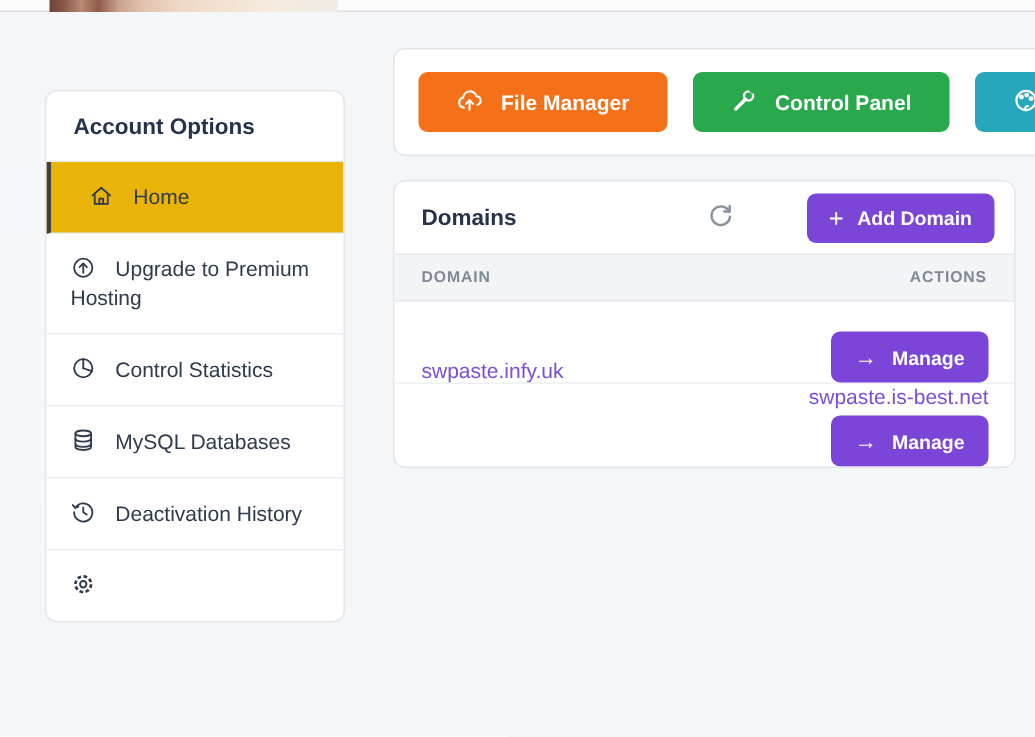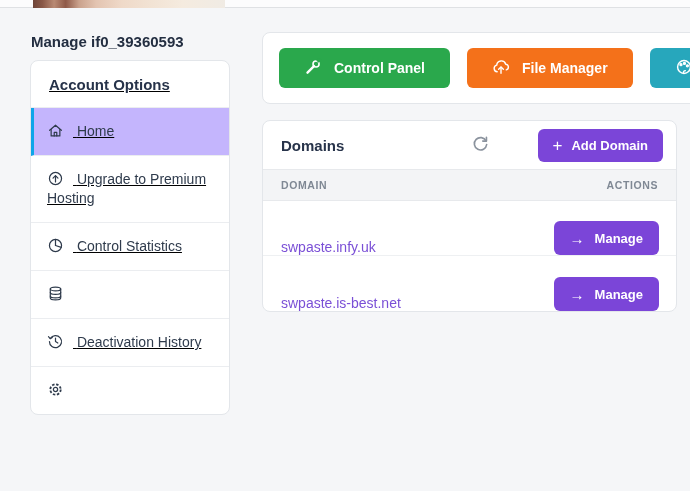--- a/index.html
+++ b/index.html
@@ -12,27 +12,27 @@
   .top-band { position:absolute; top:0; left:0; width:690px; height:8px;
               background:#fcfcfd; border-bottom:1px solid #dfe1e4; }
   .photo-fragment { position:absolute; top:0; left:33px; width:192px; height:8px;
     background:linear-gradient(90deg,#6e4438 0%,#8a5847 5%,#b98a74 11%,#8f5a49 17%,
       #caa28d 24%,#e3c4b1 33%,#efd9c8 46%,#f2e3d4 62%,#f5ebdf 78%,#f0ebe4 100%); }
 
   .page-title { position:absolute; left:31px; top:33px; font-size:15px; font-weight:bold; color:#232e41; }
 
   
   .sidebar { position:absolute; left:30px; top:60px; width:200px; background:#fff;
-             border:1px solid #e3e6ea; border-radius:8px; overflow:hidden;text-decoration:underline; }
+             border:1px solid #e3e6ea; border-radius:8px; overflow:hidden; }
   .sidebar-header { padding:15px 18px 14px; font-size:15px; font-weight:bold; color:#27334a;
                     border-bottom:1px solid #ebedf0; }
   .side-item { display:block; padding:14px 14px 14px 16px; border-bottom:1px solid #ebedf0;
                font-size:14px; color:#2f3b4c; line-height:19px; cursor:pointer; }
   .side-item:last-child { border-bottom:none; }
-  .side-item.active { background:#c4b5fd; border-left:3px solid #0ea5e9; padding-left:13px; }
+  .side-item.active { background:#eab308; border-left:3px solid #404040; padding-left:25px; }
   .side-item .icn { display:inline-block; width:17px; height:17px; margin-right:9px; vertical-align:-3px; }
   .side-item svg { stroke:#2f3b4c; }
 
   svg.ln { fill:none; stroke-width:1.15; stroke-linecap:round; stroke-linejoin:round; }
 
   
   .qa-card { position:absolute; left:262px; top:32px; width:470px; height:72px; background:#fff;
              border:1px solid #e3e6ea; border-radius:8px; display:flex; align-items:center;
              padding:0 16px; gap:17px; }
   .qa-btn { height:40px; border:none; border-radius:6px; color:#fff; font-weight:bold; font-size:14px;
@@ -53,35 +53,34 @@
   .refresh-btn svg { stroke:#8b939e; stroke-width:1.4; fill:none; stroke-linecap:round; stroke-linejoin:round; }
   .btn-purple { background:#7b45d8; color:#fff; border:none; border-radius:6px; font-family:inherit;
                 font-size:13px; font-weight:bold; display:inline-flex; align-items:center; cursor:pointer; }
   .add-btn { height:33px; gap:9px; padding:0 15px; }
   .add-btn .plus { font-size:17px; font-weight:normal; line-height:1; }
   .table-head { height:32px; background:#f3f4f6; border-top:1px solid #e7e9ec; border-bottom:1px solid #e7e9ec;
                 display:flex; align-items:center; justify-content:space-between; padding:7px 18px;
                 font-size:10.5px; font-weight:bold; letter-spacing:.6px; color:#7f8894; }
   .d-row { height:55px; display:flex; align-items:flex-end; justify-content:space-between;
            padding:0 17px 0 18px; border-bottom:1px solid #eef0f2; }
-  .d-row:last-child { border-bottom:none; }
+  .d-row:last-child { border-bottom:none;flex-direction:column; }
   .domain-link { color:#7a4fd6; font-size:14px; text-decoration:none; cursor:pointer; }
   .manage-btn { height:34px; gap:10px; padding:0 16px; }
   .arrow-glyph { font-size:15px; font-weight:normal; line-height:1; }
 </style>
 </head>
 <body>
 
 <div class="screen">
 
   <div class="top-band">
     <div class="photo-fragment"></div>
   </div>
 
-  <h1 class="page-title">Manage if0_39360593</h1>
 
   <aside class="sidebar">
     <div class="sidebar-header">Account Options</div>
 
     <a class="side-item active">
       <span class="icn">
         <svg class="ln" viewBox="0 0 16 16" width="17" height="17">
           <path d="M2.5 7.8 8 3l5.5 4.8"></path>
             <path d="M3.9 7v6.1h8.2V7"></path>
             <path d="M6.8 13.1V9.8h2.4v3.3"></path>
@@ -111,20 +110,21 @@
 
 
     <a class="side-item">
       <span class="icn">
         <svg class="ln" viewBox="0 0 16 16" width="17" height="17">
           <ellipse cx="8" cy="3.7" rx="4.9" ry="1.8"></ellipse>
           <path d="M3.1 3.7v8.6c0 1 2.2 1.8 4.9 1.8s4.9-.8 4.9-1.8V3.7"></path>
           <path d="M3.1 7.1c0 1 2.2 1.8 4.9 1.8s4.9-.8 4.9-1.8"></path>
           <path d="M3.1 10.4c0 1 2.2 1.8 4.9 1.8s4.9-.8 4.9-1.8"></path>
         </svg></span>
+      <span>MySQL Databases</span>
     </a>
 
     <a class="side-item">
       <span class="icn">
         <svg class="ln" viewBox="0 0 16 16" width="17" height="17">
           <path d="M3.1 5.2A5.7 5.7 0 1 1 2.3 8"></path>
             <path d="M1.4 3.5l1.6 1.8 2-1"></path>
             <path d="M8 4.9V8l2.2 1.4"></path>
         </svg></span>
       <span>Deactivation History</span>
@@ -133,39 +133,39 @@
     <a class="side-item">
       <span class="icn">
         <svg viewBox="0 0 16 16" width="17" height="17" fill="none">
           <circle cx="8" cy="8" r="4.9" stroke-width="1.7" stroke-dasharray="2.3 1.55"></circle>
           <circle cx="8" cy="8" r="2" stroke-width="1.2"></circle>
         </svg></span>
     </a>
   </aside>
 
   <section class="qa-card">
+
+    <button class="qa-btn qa-orange">
+      <span>
+        <svg viewBox="0 0 16 16" width="18" height="18" fill="none" stroke="#fff" stroke-width="1.25" stroke-linecap="round" stroke-linejoin="round">
+          <path d="M4.6 12.2a3 3 0 0 1-.4-5.9 4.1 4.1 0 0 1 8-.8 2.55 2.55 0 0 1 .5 5"></path>
+          <path d="M8 13.6V8.1"></path>
+            <path d="M5.9 10 8 7.9l2.1 2.1"></path>
+        </svg></span>
+      <span>File Manager</span>
+    </button>
 
     <button class="qa-btn qa-green">
       <span>
         <svg viewBox="0 0 16 16" width="18" height="18" fill="none">
           <circle cx="10.7" cy="5.3" r="2.7" stroke="#fff" stroke-width="1.4"></circle>
           <path d="M8.9 7.2 3.1 13" stroke="#fff" stroke-width="2.1" stroke-linecap="round"></path>
           <path d="M11.9 3.2 14.6.5" stroke="#2aa84c" stroke-width="2.8"></path>
         </svg></span>
       <span>Control Panel</span>
-    </button>
-
-    <button class="qa-btn qa-orange">
-      <span>
-        <svg viewBox="0 0 16 16" width="18" height="18" fill="none" stroke="#fff" stroke-width="1.25" stroke-linecap="round" stroke-linejoin="round">
-          <path d="M4.6 12.2a3 3 0 0 1-.4-5.9 4.1 4.1 0 0 1 8-.8 2.55 2.55 0 0 1 .5 5"></path>
-          <path d="M8 13.6V8.1"></path>
-            <path d="M5.9 10 8 7.9l2.1 2.1"></path>
-        </svg></span>
-      <span>File Manager</span>
     </button>
 
     <button class="qa-btn qa-teal">
       <span>
         <svg viewBox="0 0 16 16" width="18" height="18" fill="none">
           <circle cx="8" cy="8" r="5.7" stroke="#fff" stroke-width="1.3"></circle>
           <circle cx="5.3" cy="5.9" r=".95" fill="#fff"></circle>
           <circle cx="8.4" cy="4.8" r=".95" fill="#fff"></circle>
           <circle cx="11" cy="6.9" r=".95" fill="#fff"></circle>
           <path d="M7.8 13.6c-.9-1.5.4-2.7 1.9-2.2" stroke="#fff" stroke-width="1.2"></path>

